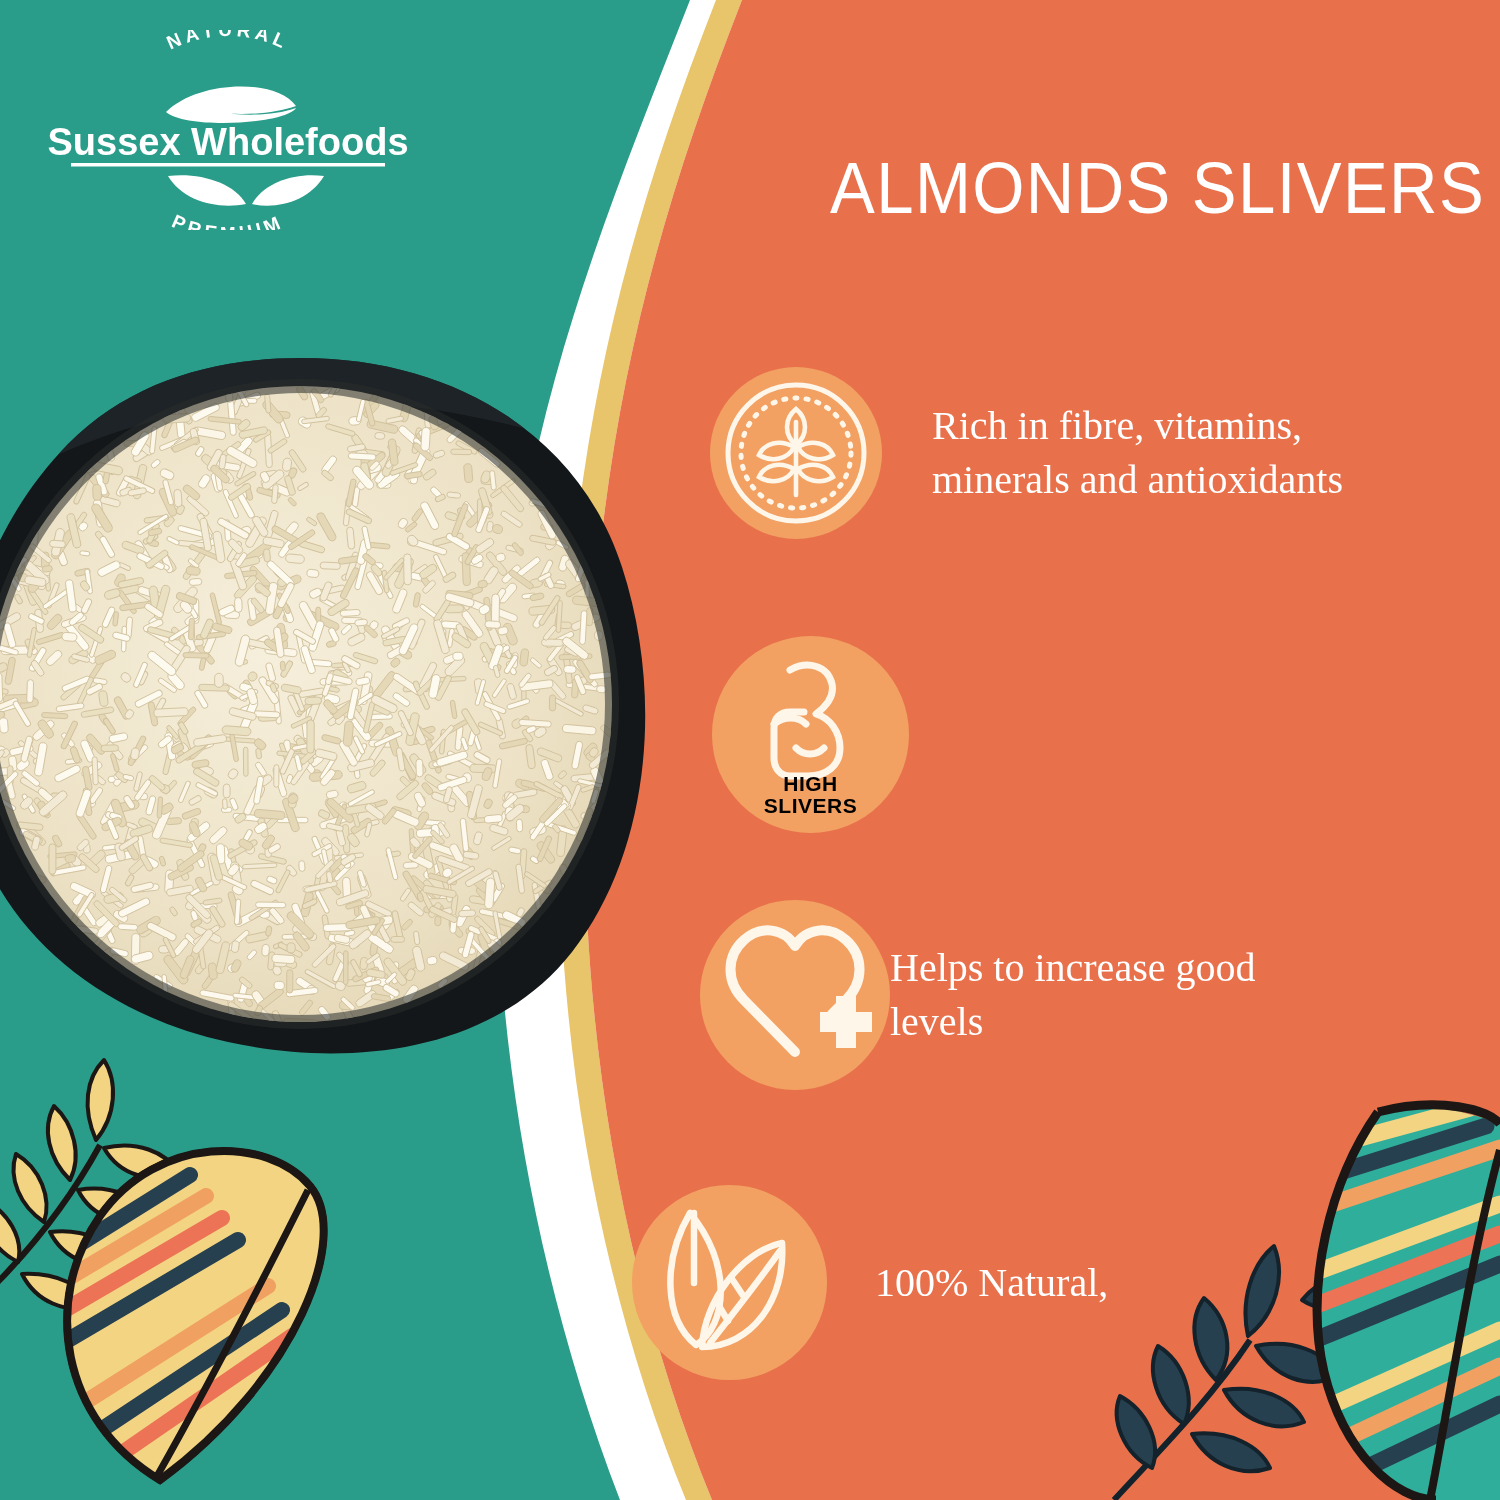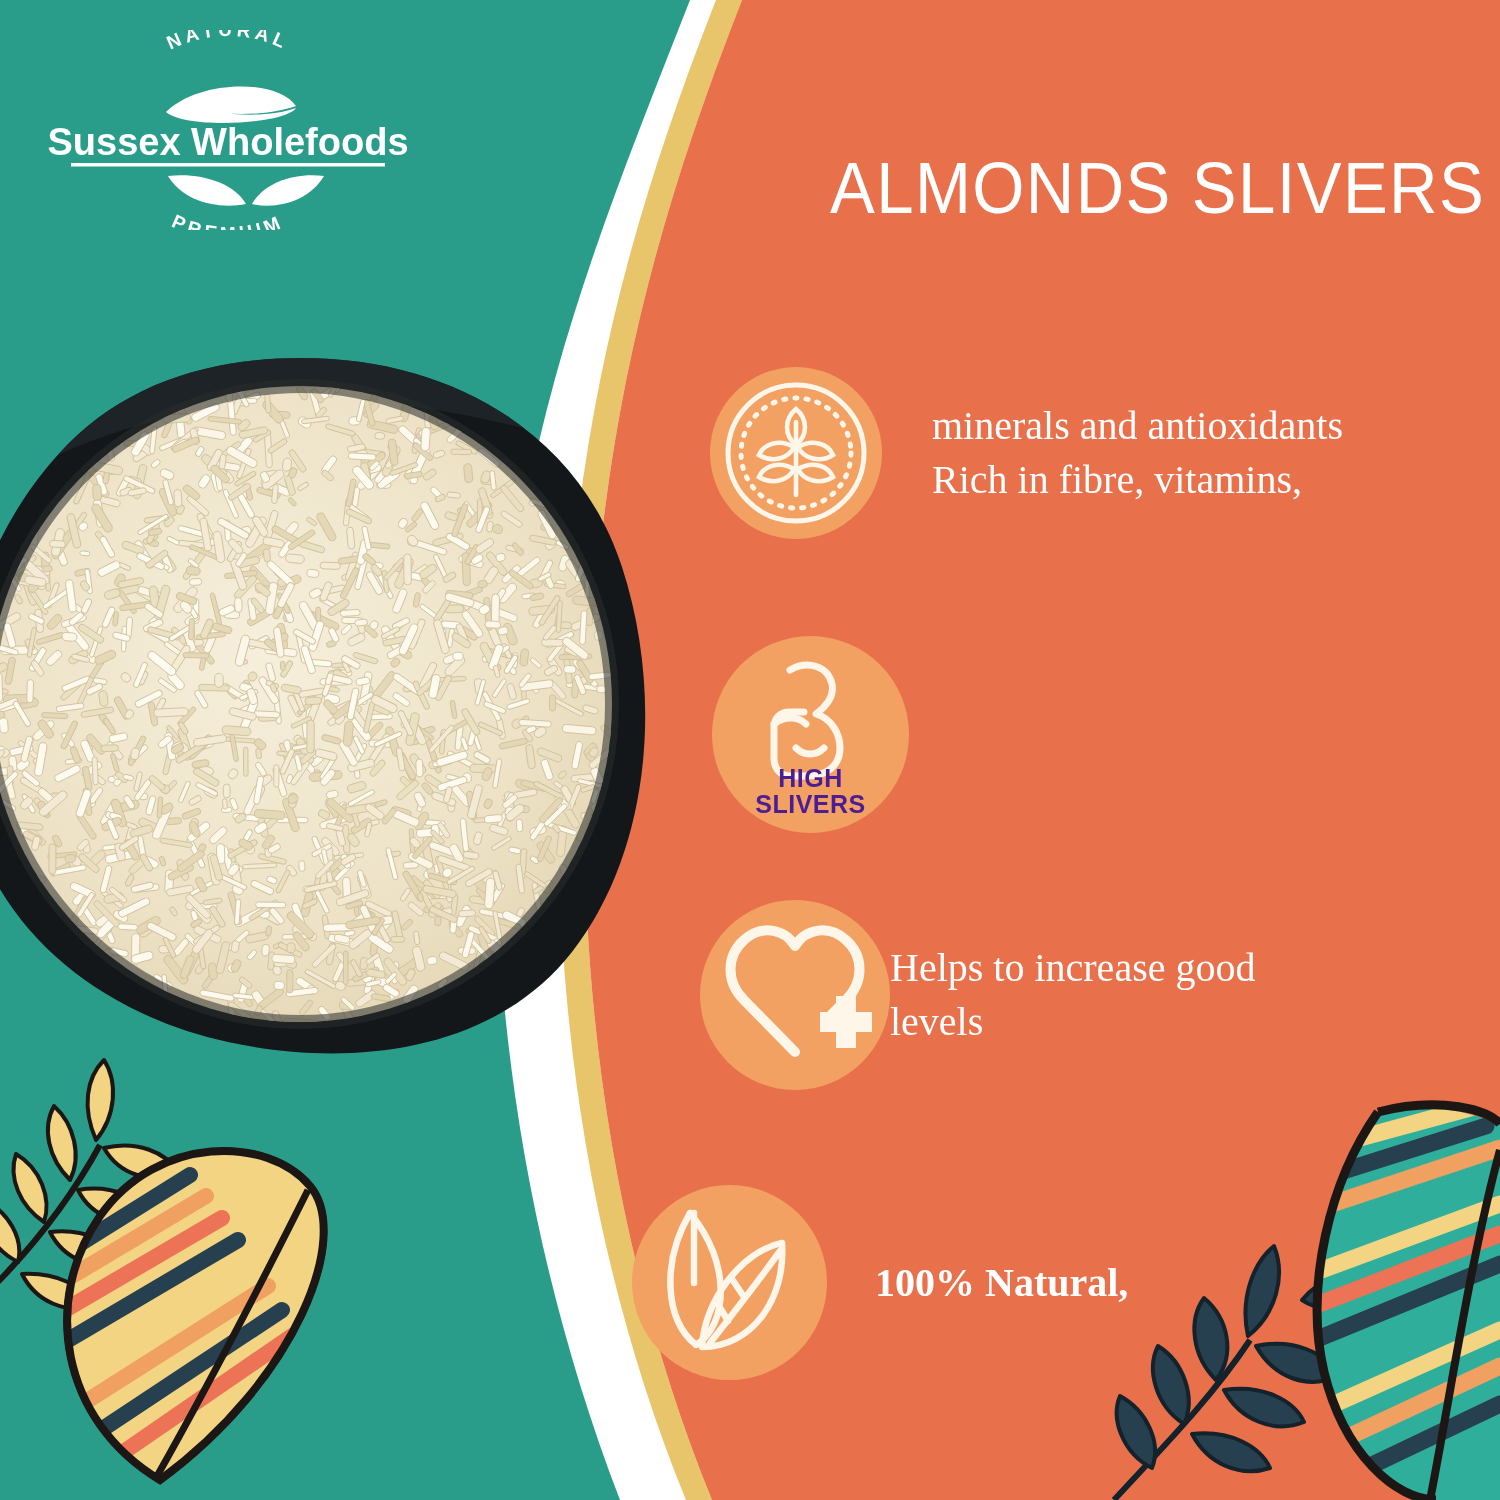--- a/index.html
+++ b/index.html
@@ -69,24 +69,24 @@
     color: #ffffff;
     font-family: "Liberation Serif", serif;
     font-size: 40px;
     line-height: 1.35;
   }
   .proteinlabel {
     position: absolute;
     left: 0; right: 0;
     bottom: 16px;
     text-align: center;
-    color: #4c1d95;
+    color: #000000;
     font-family: "Liberation Sans", sans-serif;
     font-weight: bold;
-    font-size: 25px;
+    font-size: 21px;
     line-height: 1.04;
     letter-spacing: 0.5px;
   }
   
   #bowl {
     position: absolute;
     left: -50px;
     top: 352px;
     width: 700px;
     height: 715px;
@@ -1481,22 +1481,22 @@
           <path d="M86,128 L86,55"></path>
           <path d="M86,42 C74,52 74,68 86,78 C98,68 98,52 86,42 Z"></path>
           <path d="M84,80 C70,72 54,76 49,88 C62,96 78,92 84,80 Z"></path>
           <path d="M88,80 C102,72 118,76 123,88 C110,96 94,92 88,80 Z"></path>
           <path d="M84,102 C70,94 54,98 49,110 C62,118 78,114 84,102 Z"></path>
           <path d="M88,102 C102,94 118,98 123,110 C110,118 94,114 88,102 Z"></path>
         </g>
       </svg>
     </div>
     <div class="btext" style="margin-left:50px;">
+      <div>Rich in fibre, vitamins,</div>
       <div>minerals and antioxidants</div>
-      <div>Rich in fibre, vitamins,</div>
     </div>
   </div>
 
   <div class="benefit" style="left:712px; top:636px; width:780px;">
     <div class="bicon" style="width:197px; height:197px;">
       <svg viewBox="0 0 197 197" width="197" height="197" style="position:absolute;top:0;left:0;">
         <g fill="none" stroke="#FFF6EA" stroke-width="7" stroke-linejoin="round" stroke-linecap="round">
           <path d="M78,34 C96,24 116,30 120,48 C123,62 112,72 104,78
                    C118,82 128,96 128,112 C128,130 114,140 96,140
                    L78,140 C68,140 62,132 62,122 L62,92
@@ -1533,21 +1533,21 @@
         <g fill="none" stroke="#FFF6EA" stroke-width="6.5" stroke-linecap="round" stroke-linejoin="round">
           <path d="M58,28 C30,76 32,134 64,160 C96,140 100,78 58,28 Z"></path>
           <path d="M62,98 L62,28"></path>
           <path d="M150,58 C110,66 72,116 70,162 C120,162 154,114 150,58 Z"></path>
           <path d="M78,158 C100,130 128,94 148,66"></path>
           <path d="M96,136 L84,116"></path>
           <path d="M112,112 L100,94"></path>
         </g>
       </svg>
     </div>
-    <div class="btext" style="margin-left:48px;font-weight:bold;">
+    <div class="btext" style="margin-left:48px;">
       <div>100% Natural,</div>
     </div>
   </div>
 
   <svg class="layer" viewBox="0 0 1500 1500" width="1500" height="1500" style="z-index:30;">
 
     <g stroke="#1C1714" stroke-width="4" fill="#F3D482" stroke-linejoin="round">
       <path d="M-10,1290 C30,1250 70,1200 100,1145" fill="none" stroke-width="6"></path>
       <path d="M96,1140 C82,1108 86,1078 104,1060 C118,1082 116,1116 96,1140 Z"></path>
       <path d="M70,1180 C48,1158 42,1128 54,1106 C74,1124 82,1156 70,1180 Z"></path>

